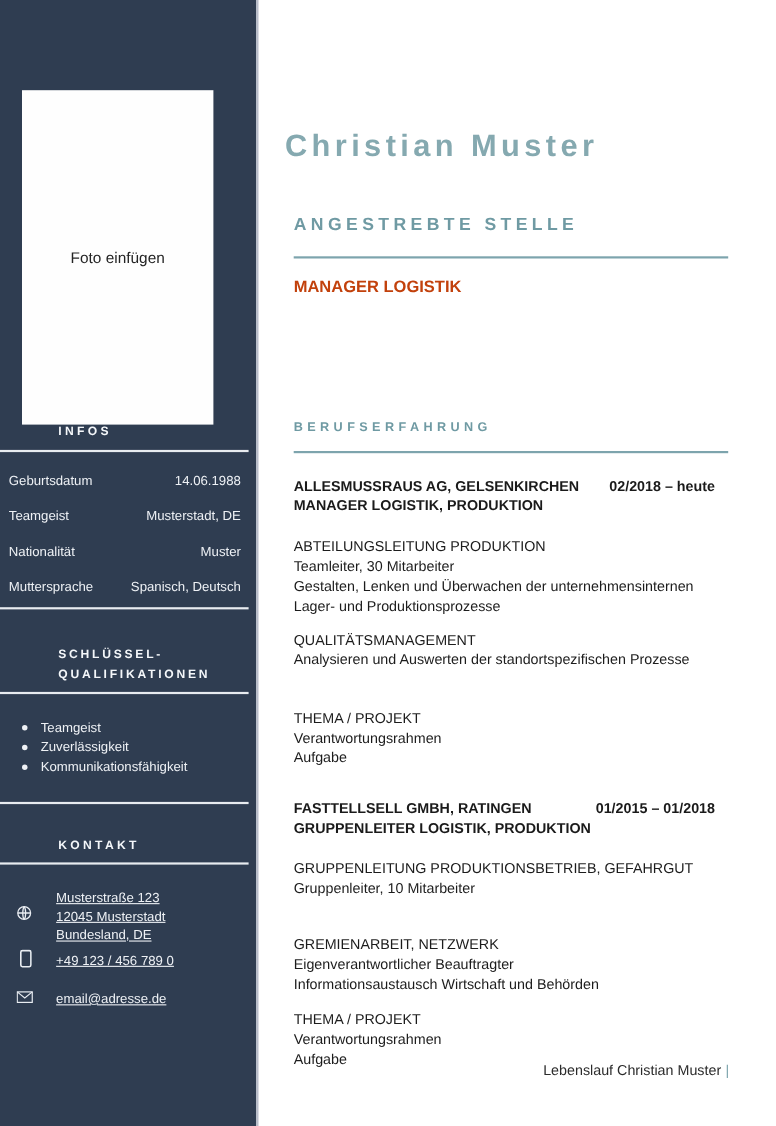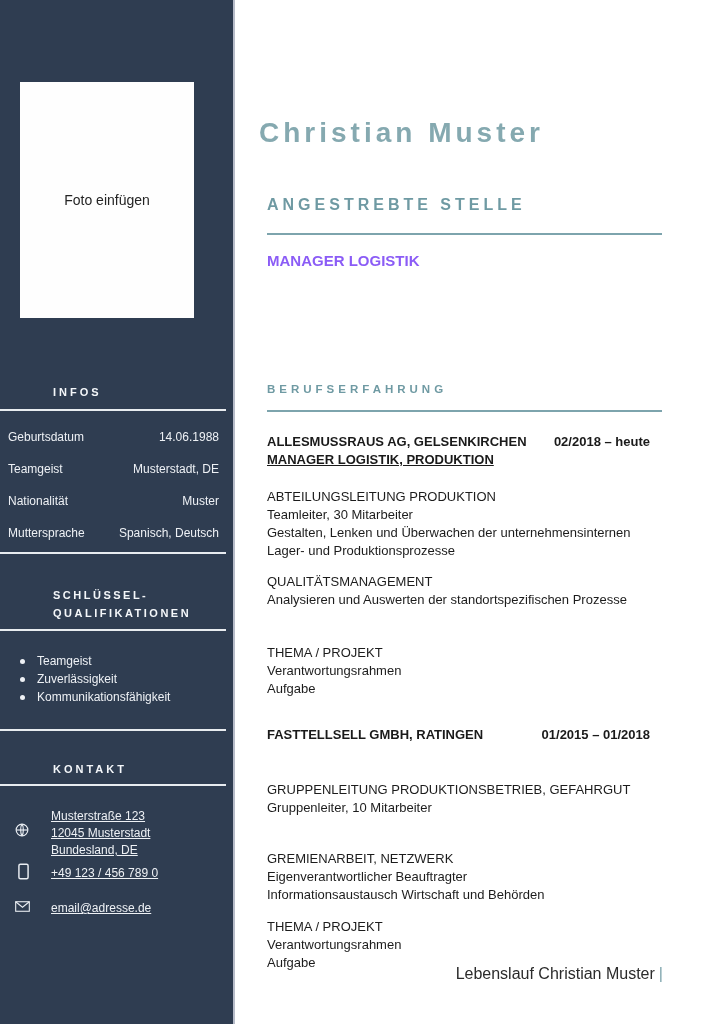--- a/index.html
+++ b/index.html
@@ -19,21 +19,21 @@
     background: #2f3d51;
     color: #e9edf2;
   }
   .sidebar-divider {
     position: absolute; left: 233px; top: 0;
     width: 2px; height: 1024px;
     background: #b7bcc9;
   }
   .photo-box {
     position: absolute; left: 20px; top: 82px;
-    width: 174px; height: 236px;
+    width: 174px; height: 304px;
     background: #fefefe;
     display: flex; align-items: center; justify-content: center;
     color: #242424; font-size: 14px;
   }
   .side-title {
     position: absolute; left: 9px;
     font-size: 11px; font-weight: bold;
     letter-spacing: 3px; color: #f4f7fa;
     white-space: nowrap;
     padding-left: 44px;
@@ -81,47 +81,46 @@
   }
   .obj-heading { top: 196px; font-size: 16px; letter-spacing: 4px; }
   .exp-heading { top: 383px; font-size: 11.5px; letter-spacing: 4px; }
   .accent-line {
     position: absolute; left: 267px;
     width: 395px; height: 2px;
     background: #7da4ad;
   }
   .obj-value {
     position: absolute; left: 267px; top: 252px;
-    font-size: 15px; font-weight: bold; color: #8b5cf6;
+    font-size: 15px; font-weight: bold; color: #c2410c;
     white-space: nowrap;
   }
   .job-header {
     position: absolute; left: 267px;
     width: 383px;
     display: flex; justify-content: space-between;
     font-size: 13px; font-weight: bold; color: #1a1a1a;
     white-space: nowrap;
   }
   .job-role {
     position: absolute; left: 267px;
     font-size: 13px; font-weight: bold; color: #1a1a1a;
     white-space: nowrap;
-    text-decoration: underline;
   }
   .text-block {
     position: absolute; left: 267px;
     width: 396px;
     font-size: 13px; color: #1c1c1c;
     line-height: 18px;
   }
   .footer {
     position: absolute; left: 267px; top: 965px;
     width: 396px;
     text-align: right;
-    font-size: 16px; color: #2b2b2b;
+    font-size: 13px; color: #2b2b2b;
   }
   .footer-sep { color: #7da4ad; padding-left: 4px; }
   svg.icon { display: block; }
 </style>
 </head>
 <body>
 
 <div class="page">
 
   <div class="sidebar">
@@ -234,20 +233,21 @@
   <div class="text-block" style="top:644px">
     <div>THEMA / PROJEKT</div>
     <div>Verantwortungsrahmen</div>
     <div>Aufgabe</div>
   </div>
 
   <div class="job-header" style="top:727px">
     <span>FASTTELLSELL GMBH, RATINGEN</span>
     <span>01/2015 – 01/2018</span>
   </div>
+  <div class="job-role" style="top:745px">GRUPPENLEITER LOGISTIK, PRODUKTION</div>
 
   <div class="text-block" style="top:781px">
     <div>GRUPPENLEITUNG PRODUKTIONSBETRIEB, GEFAHRGUT</div>
     <div>Gruppenleiter, 10 Mitarbeiter</div>
   </div>
 
   <div class="text-block" style="top:850px">
     <div>GREMIENARBEIT, NETZWERK</div>
     <div>Eigenverantwortlicher Beauftragter</div>
     <div>Informationsaustausch Wirtschaft und Behörden</div>

